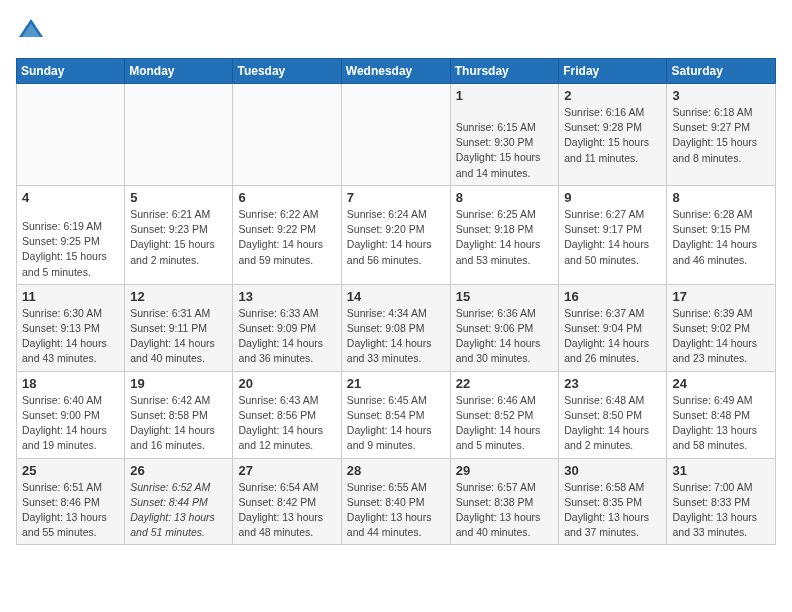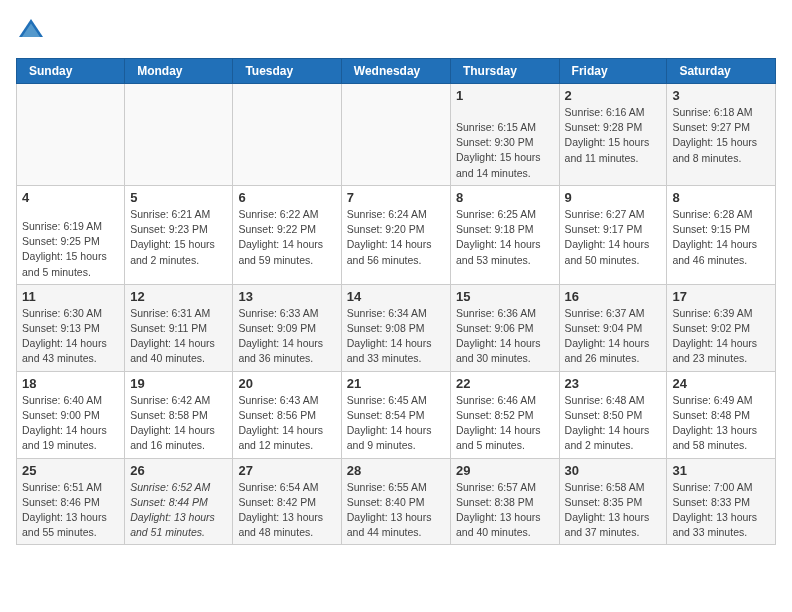--- a/index.html
+++ b/index.html
@@ -47,21 +47,21 @@
       color: #555;
     }
     .calendar {
       width: 100%;
       border-collapse: collapse;
       font-size: 11px;
     }
     .calendar thead th {
       background: #2170b8;
       color: #fff;
-      padding: 5px 12px;
+      padding: 5px 4px;
       text-align: left;
       font-size: 12px;
       font-weight: bold;
       border: 1px solid #1a5c99;
     }
     .calendar tbody td {
       border: 1px solid #ccc;
       vertical-align: top;
       padding: 4px 5px;
       width: 110px;
@@ -217,21 +217,21 @@
         </td>
         <td>
           <div class="day-number">13</div>
           <div class="day-info" style="white-space: pre-line;">Sunrise: 6:33 AM
 Sunset: 9:09 PM
 Daylight: 14 hours
 and 36 minutes.</div>
         </td>
         <td>
           <div class="day-number">14</div>
-          <div class="day-info" style="white-space: pre-line;">Sunrise: 6:34 AM
+          <div class="day-info" style="white-space: pre-line;">Sunrise: 4:34 AM
 Sunset: 9:08 PM
 Daylight: 14 hours
 and 33 minutes.</div>
         </td>
         <td>
           <div class="day-number">15</div>
           <div class="day-info" style="white-space: pre-line;">Sunrise: 6:36 AM
 Sunset: 9:06 PM
 Daylight: 14 hours
 and 30 minutes.</div>

